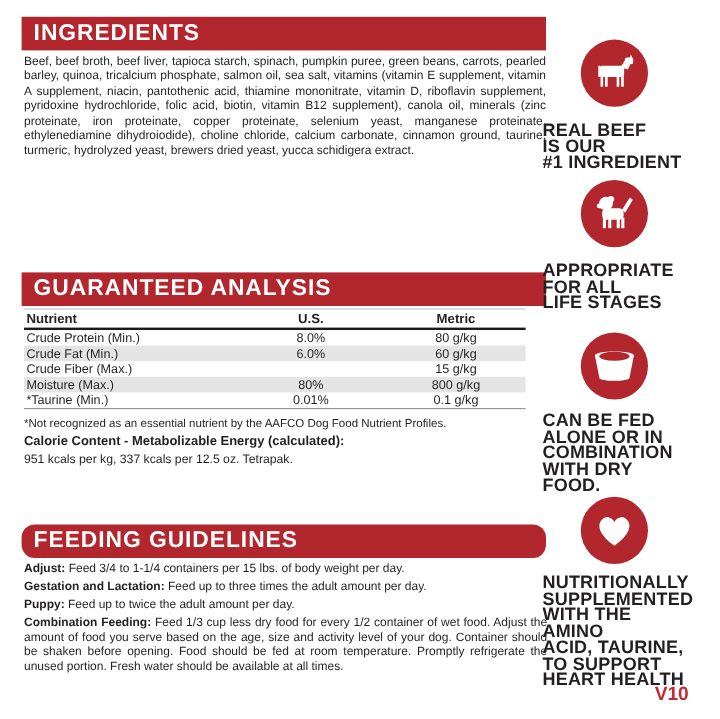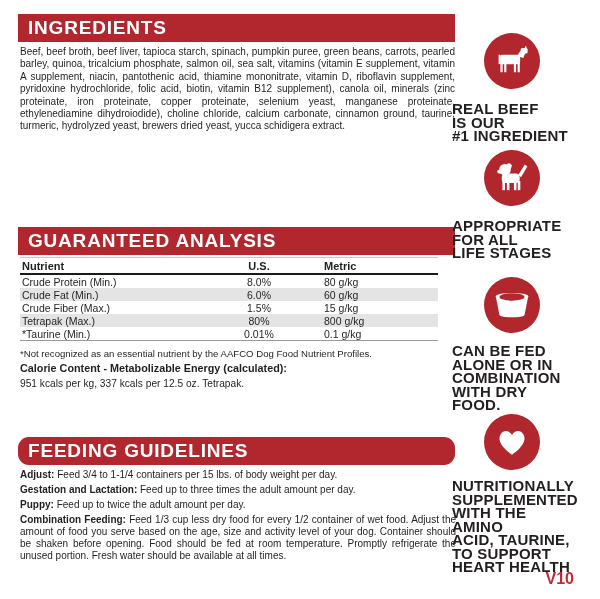--- a/index.html
+++ b/index.html
@@ -30,21 +30,21 @@
   .ga-table{
     position:absolute;left:20px;top:257px;width:418px;
     border-top:1px solid #c9c9c9;
   }
   .ga-row{display:flex;align-items:center;height:13px;font-size:10.5px;}
   .ga-head{height:15px;font-weight:bold;font-size:11px;border-bottom:2px solid #1a1a1a;}
   .ga-row:nth-child(odd):not(:first-child){background:#e4e4e4;}
   .ga-row:last-child{border-bottom:1px solid #9a9a9a;}
   .c1{flex:1;padding-left:2px;}
   .c2{width:130px;text-align:center;}
-  .c3{width:112px;text-align:left;padding-right:2px;}
+  .c3{width:112px;text-align:center;padding-right:2px;}
   .footnote{position:absolute;left:20px;top:348px;font-size:9.6px;margin:0;}
   .cal-head{position:absolute;left:20px;top:362px;font-size:10.8px;font-weight:bold;margin:0;}
   .cal-val{position:absolute;left:20px;top:378px;font-size:10.2px;margin:0;}
   
   .feed-block{position:absolute;left:20px;top:469px;width:436px;}
   .feed-block p{margin:0 0 3px 0;font-size:10px;line-height:12px;}
   .feed-block p.justp{text-align:justify;margin-bottom:0;}
   .flabel{font-weight:bold;}
   
   .badge-col{position:absolute;left:452px;top:0;width:126px;}
@@ -93,25 +93,24 @@
       <span class="c2">8.0%</span>
       <span class="c3">80 g/kg</span>
     </div>
     <div class="ga-row">
       <span class="c1">Crude Fat (Min.)</span>
       <span class="c2">6.0%</span>
       <span class="c3">60 g/kg</span>
     </div>
     <div class="ga-row">
       <span class="c1">Crude Fiber (Max.)</span>
-      <span class="c2">1.5%</span>
       <span class="c3">15 g/kg</span>
     </div>
     <div class="ga-row">
-      <span class="c1">Tetrapak (Max.)</span>
+      <span class="c1">Moisture (Max.)</span>
       <span class="c2">80%</span>
       <span class="c3">800 g/kg</span>
     </div>
     <div class="ga-row">
       <span class="c1">*Taurine (Min.)</span>
       <span class="c2">0.01%</span>
       <span class="c3">0.1 g/kg</span>
     </div>
   </div>
 

